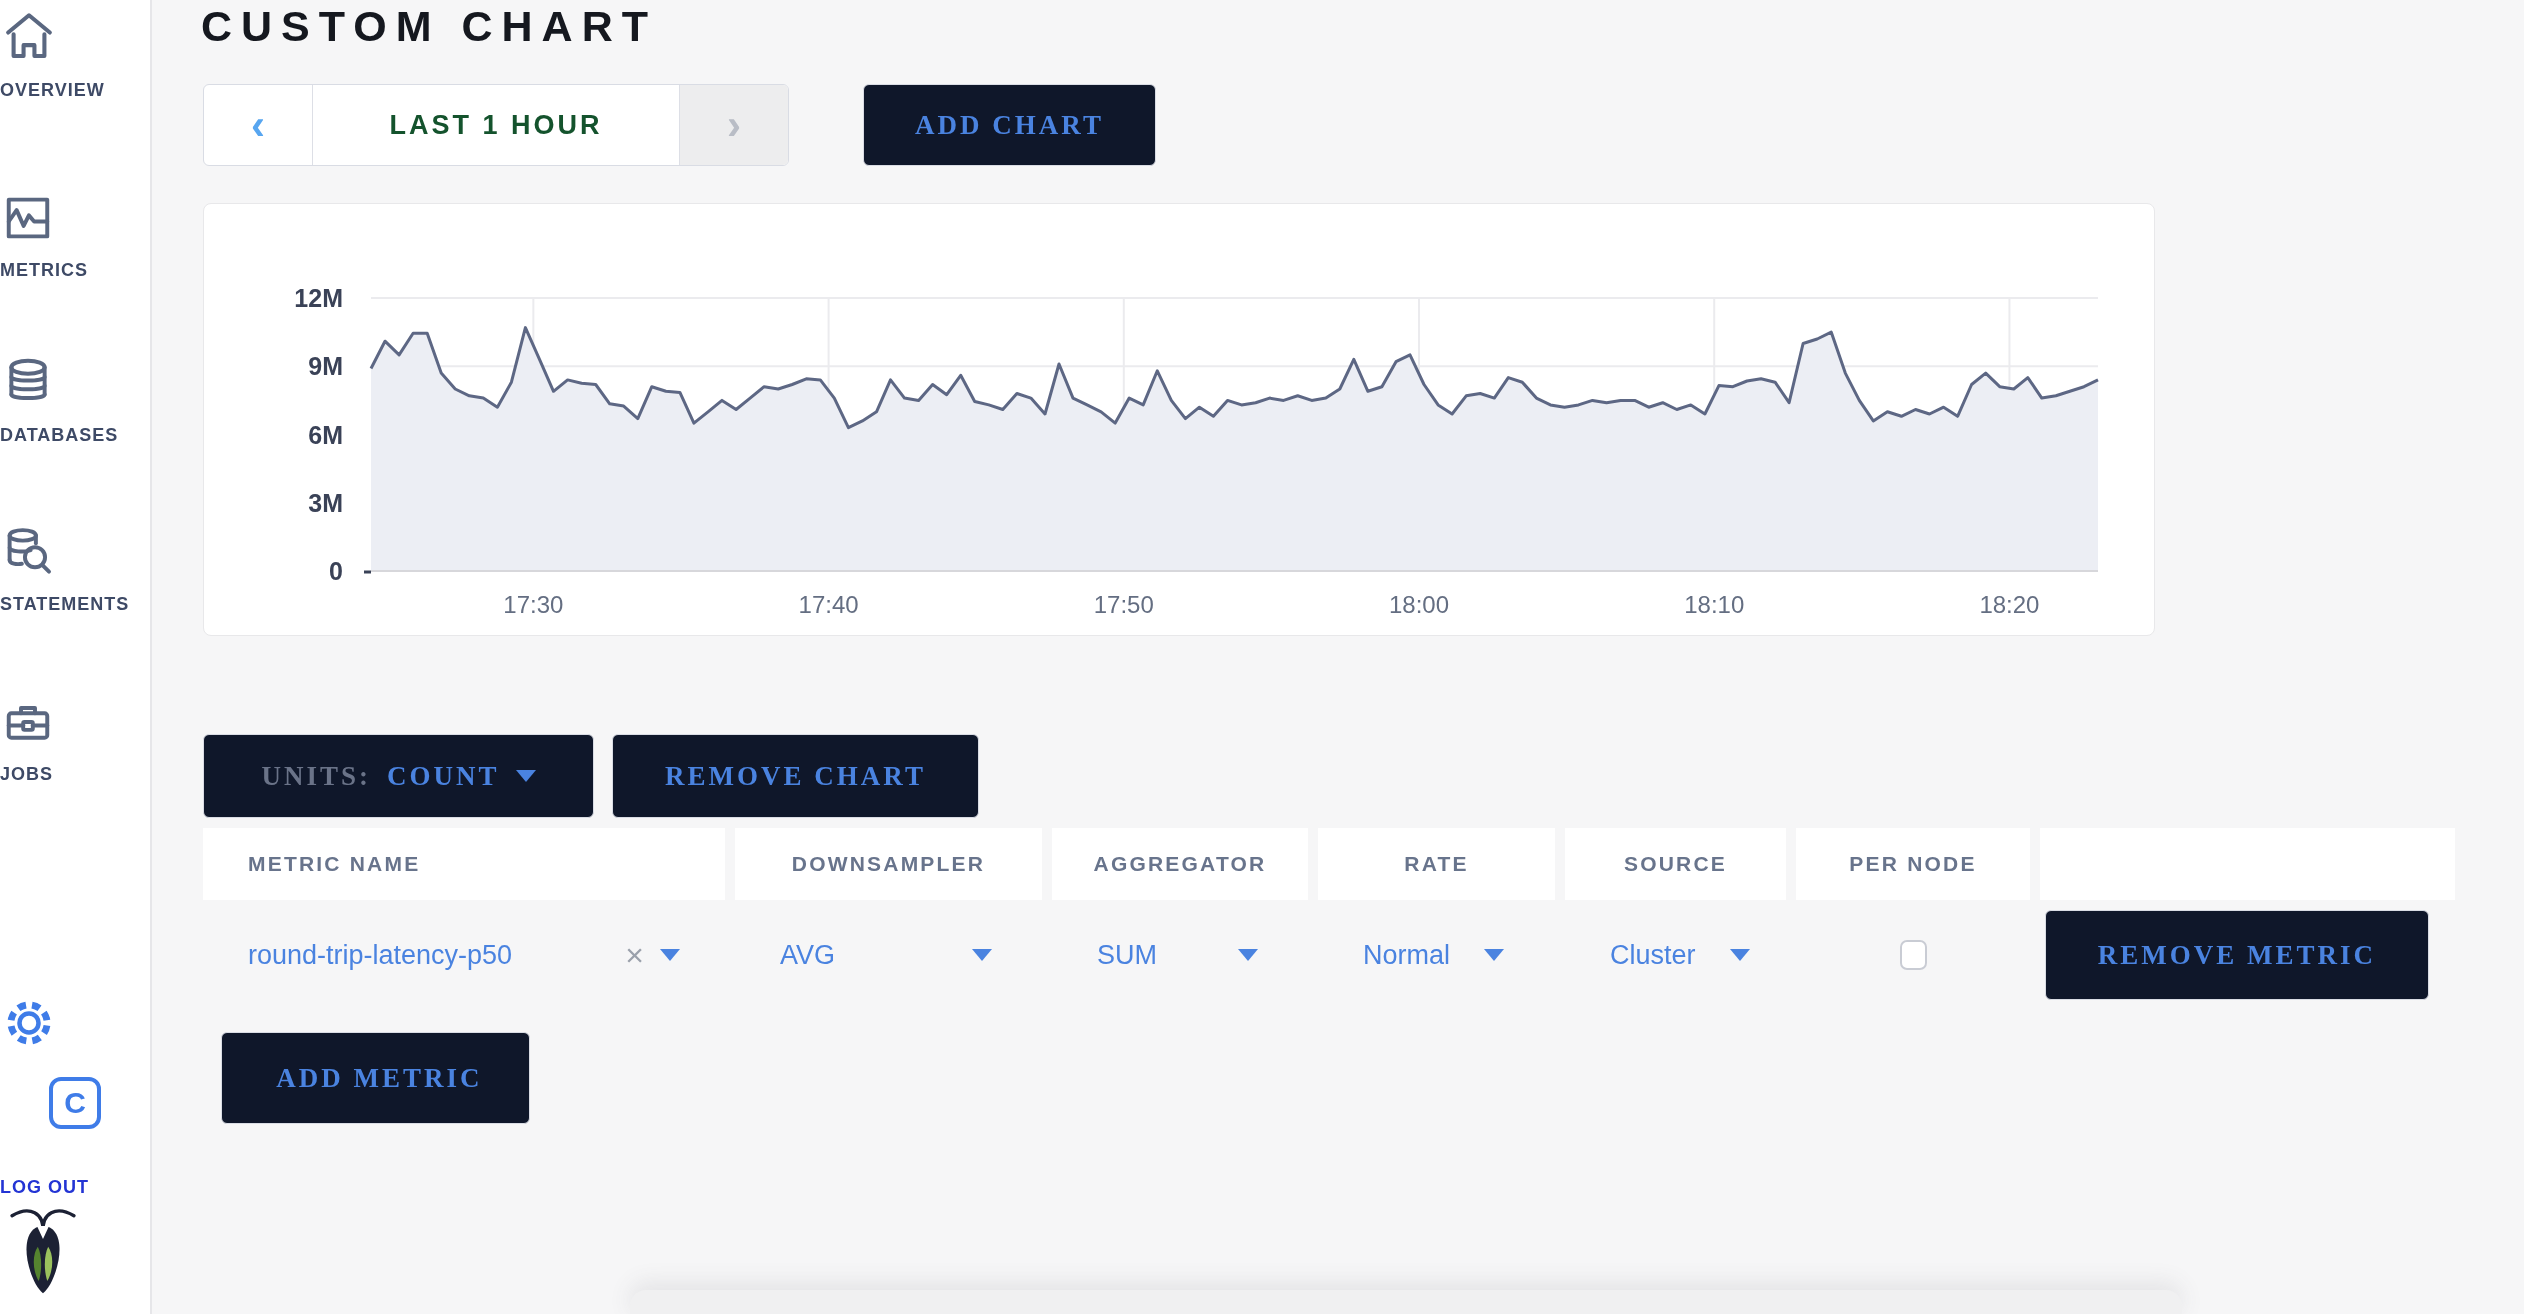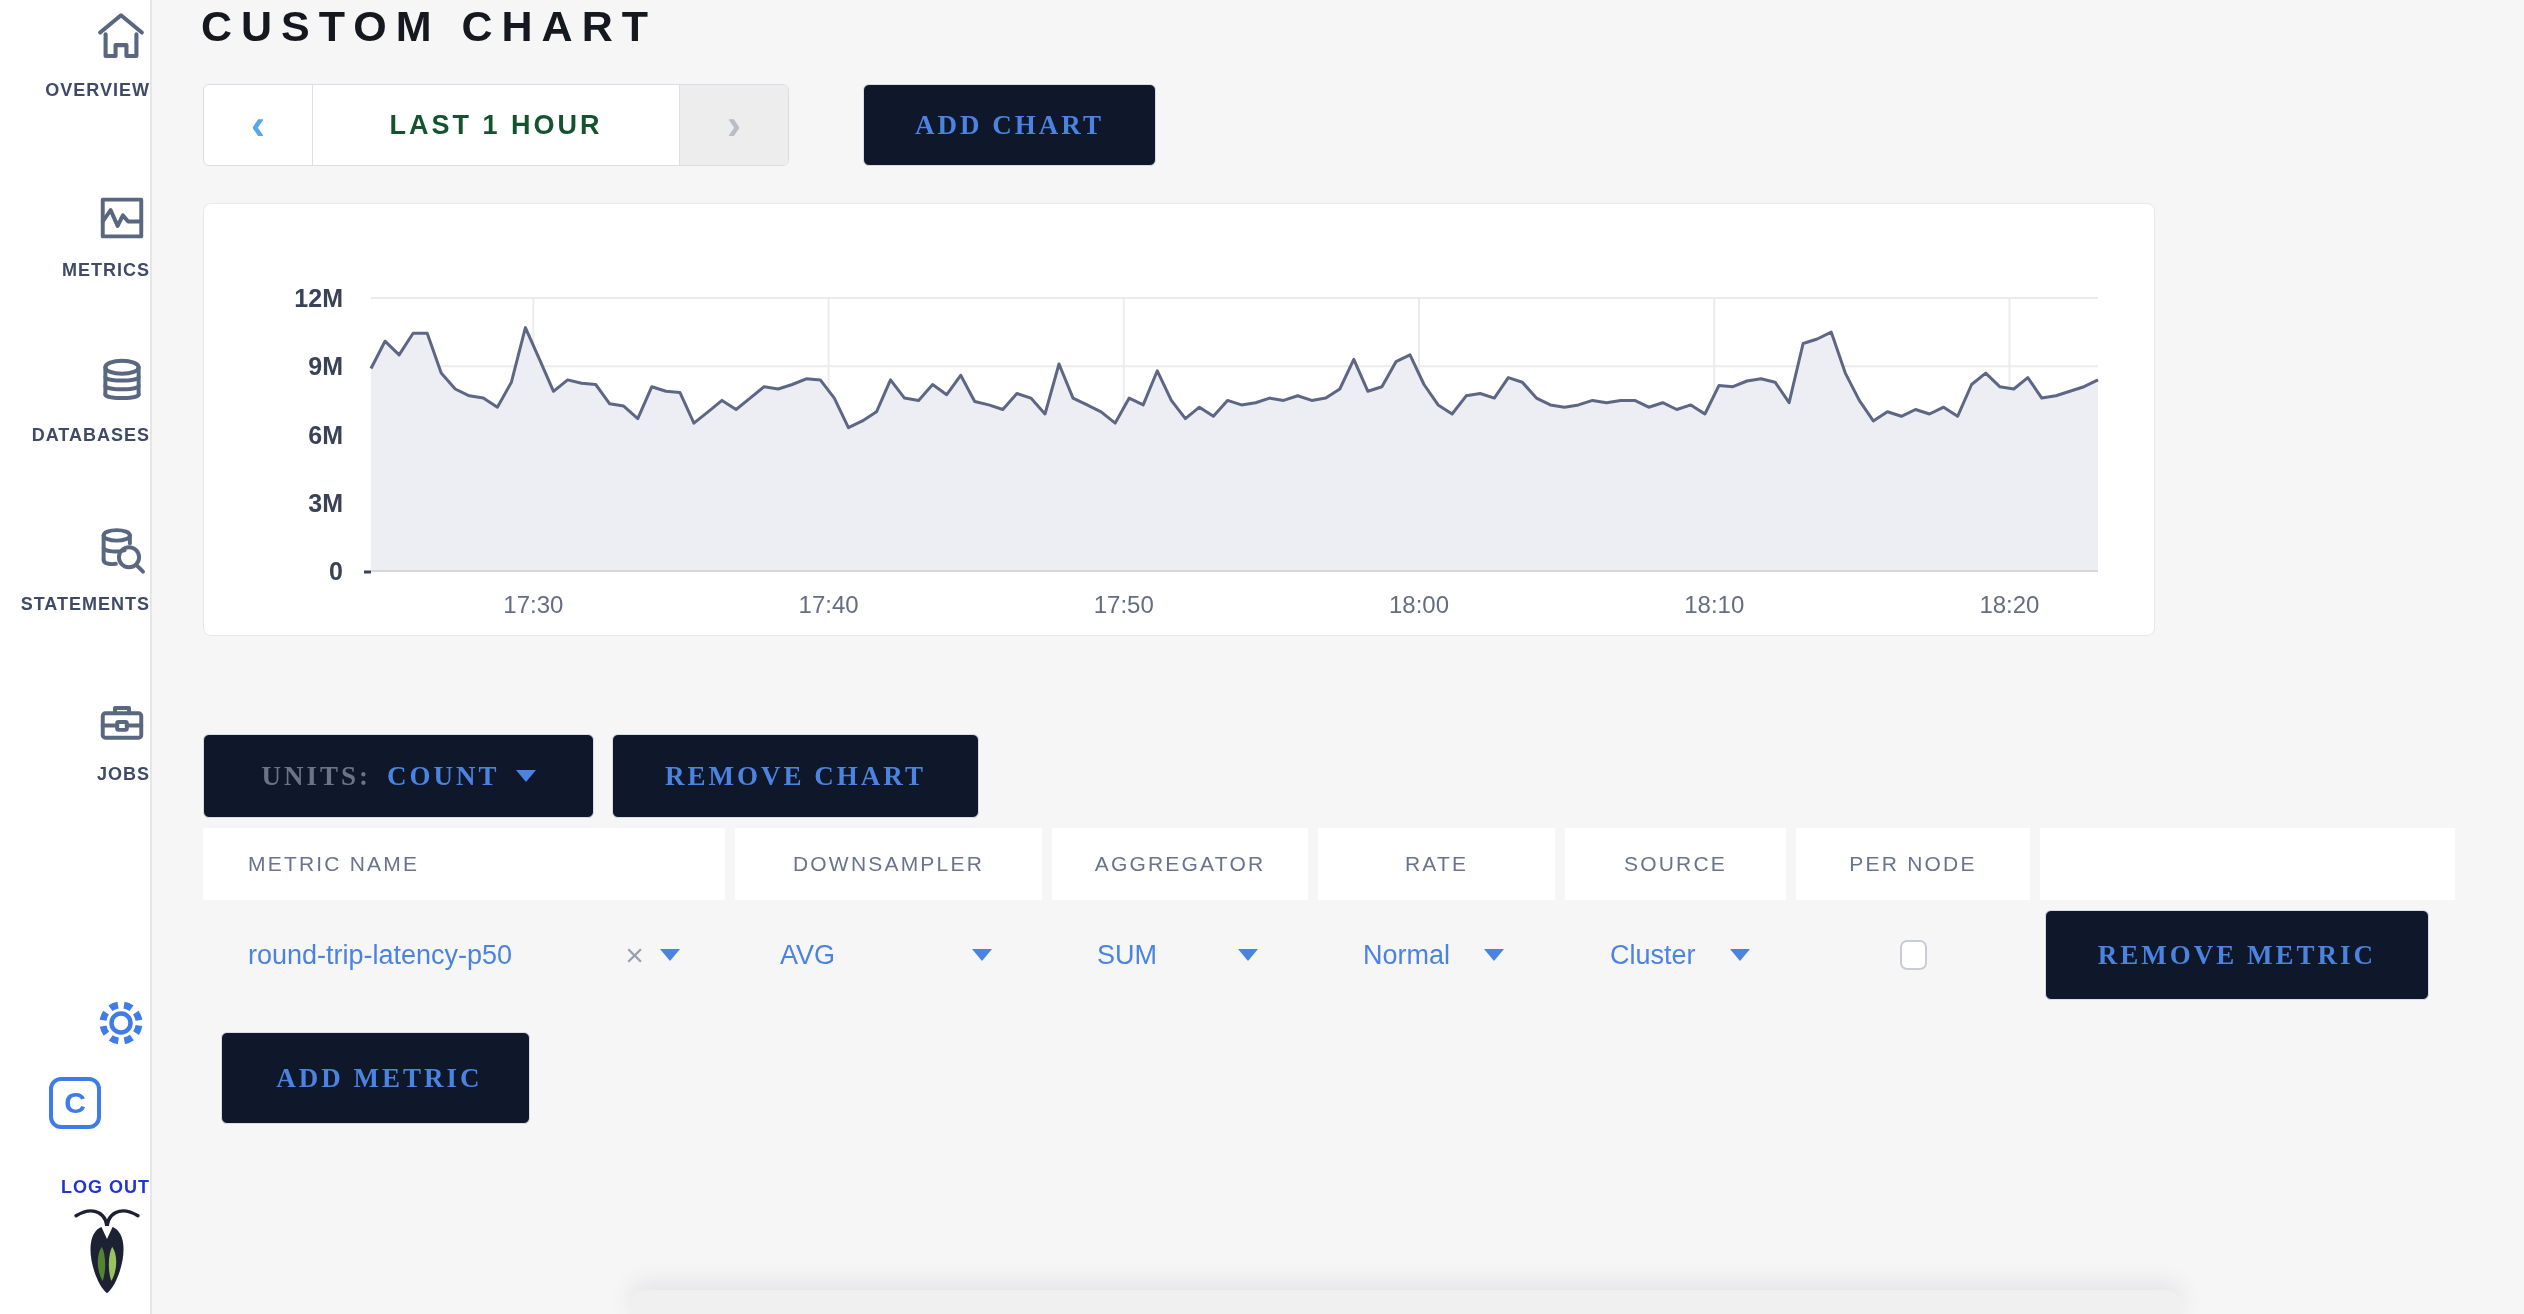--- a/index.html
+++ b/index.html
@@ -3,21 +3,21 @@
 <meta charset="utf-8">
 <style>
   * { margin:0; padding:0; box-sizing:border-box; }
   html,body { width:2524px; height:1314px; }
   body { font-family:"Liberation Sans", sans-serif; background:#f6f6f7; overflow:hidden; }
   #app { position:relative; width:2524px; height:1314px; background:#f6f6f7; }
 
   
   .sidebar { position:absolute; left:0; top:0; width:152px; height:1314px;
              background:#ffffff; border-right:2px solid #e6e6e9; z-index:5; }
-  .side-item { position:absolute; left:0; width:150px; text-align:right; cursor:pointer; }
+  .side-item { position:absolute; left:0; width:150px; text-align:left; cursor:pointer; }
   .side-icon { display:block; margin:0 auto; }
   .side-label { display:block; margin-top:10px; font-size:18px; font-weight:700;
                 color:#3e4a66; letter-spacing:1px; }
   .logout-label { color:#2334d4;margin-top:48px; }
   .cbox { width:52px; height:52px; margin:0 auto; border:4px solid #3f7ce8; border-radius:12px;
           display:flex; align-items:center; justify-content:center;
           font-size:30px; font-weight:700; color:#3f7ce8; }
 
   
   .page-title { position:absolute; left:201px; top:2px; font-size:43px; font-weight:700;
@@ -48,21 +48,21 @@
   .btn-units { position:absolute; left:203px; top:734px; width:391px; height:84px; gap:16px; }
   .units-prefix { color:#6a7388; letter-spacing:3px; }
   .btn-remove-chart { position:absolute; left:612px; top:734px; width:367px; height:84px; }
 
   .caret { width:0; height:0; border-left:10px solid transparent; border-right:10px solid transparent;
            border-top:12px solid #4a83e0; display:inline-block; }
 
   
   .tbl-head { position:absolute; left:203px; top:828px; display:flex; gap:10px; height:72px; }
   .th { background:#ffffff; display:flex; align-items:center; justify-content:center;
-        font-size:21px; font-weight:400; letter-spacing:2.2px; color:#68748c; }
+        font-size:21px; font-weight:700; letter-spacing:2.2px; color:#68748c; }
   .th.left { justify-content:flex-start; padding-left:45px; }
   .c1{width:522px}.c2{width:307px}.c3{width:256px}.c4{width:237px}.c5{width:221px}.c6{width:234px}.c7{width:415px}
 
   .tbl-row { position:absolute; left:203px; top:898px; display:flex; gap:10px; height:114px; align-items:center; }
   .td { display:flex; align-items:center; font-size:27px; color:#4a83e0; }
   .td-metric { width:522px; justify-content:space-between; padding:0 45px; cursor:pointer; }
   .td-sel { cursor:pointer; }
   .td-between { justify-content:space-between; padding:0 50px 0 45px; }
   .td-start { justify-content:flex-start; padding-left:45px; }
   .td-center { justify-content:center; }

